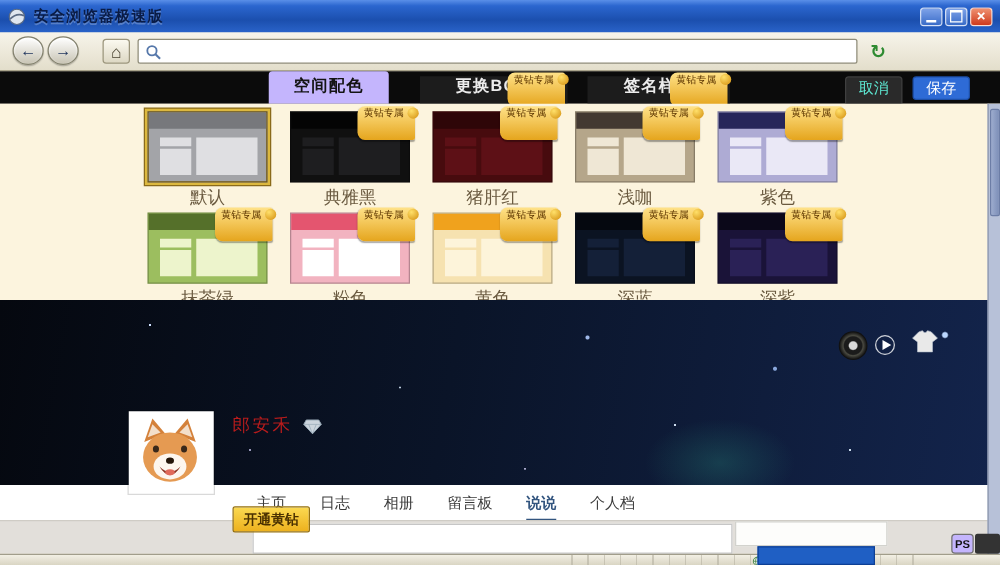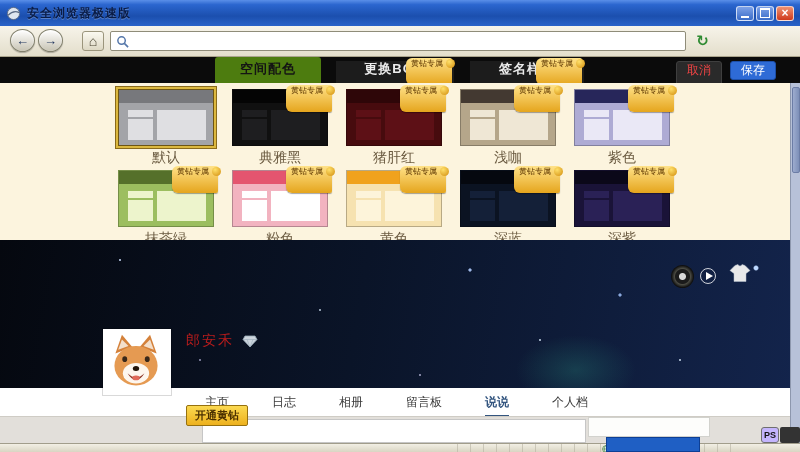--- a/index.html
+++ b/index.html
@@ -37,31 +37,31 @@
     display:flex;align-items:center;padding-left:24px;}
   .mag{position:absolute;left:5px;top:3px;width:13px;height:13px;}
   .url{font-size:12px;font-weight:bold;color:#1d1d1d;white-space:nowrap;}
   .refreshbtn{position:absolute;left:692px;top:5px;width:21px;height:20px;border-radius:3px;
     display:flex;align-items:center;justify-content:center;font-size:15px;font-weight:bold;color:#2f8b32;}
 
   
   .dialogbar{position:absolute;left:0;top:57px;width:800px;height:26px;background:#0b0b0b;}
   .tab{position:absolute;display:flex;align-items:flex-end;justify-content:center;box-sizing:border-box;cursor:default;}
   .tab .tlabel{font-size:13px;font-weight:bold;padding-bottom:5px;letter-spacing:1px;}
-  .tab.active{left:215px;top:0;width:106px;height:26px;background:#4d7c0f;border-radius:3px 3px 0 0;color:#141414;}
+  .tab.active{left:215px;top:0;width:96px;height:26px;background:#c4b5fd;border-radius:3px 3px 0 0;color:#141414;}
   .tab.t1{left:336px;top:4px;width:118px;height:22px;background:#1c1c1c;color:#ececec;}
   .tab.t2{left:470px;top:4px;width:114px;height:22px;background:#1c1c1c;color:#ececec;}
   .tab-badge,.sw-badge{position:absolute;height:11px;line-height:11px;font-size:8px;color:#5d3600;
     padding:0 9px 16px 5px;background:linear-gradient(#ffe289,#e5a51d);
     border-radius:6px 2px 2px 6px;box-shadow:0 1px 1px rgba(0,0,0,.35);white-space:nowrap;}
   .tab-badge{top:-3px;right:2px;}
   .tab-badge::after,.sw-badge::after{content:"";position:absolute;right:-3px;top:1px;width:9px;height:9px;
     border-radius:50%;background:radial-gradient(circle at 35% 30%,#ffe06a,#d28c0c);}
   .btn-cancel{position:absolute;left:676px;top:4px;width:46px;height:30px;background:#2a2a2a;
-    color:#ef4444;border:1px solid #3f3f3f;border-radius:3px;font-size:12px;line-height:17px;text-align:center;box-sizing:border-box;}
+    color:#5eead4;border:1px solid #3f3f3f;border-radius:3px;font-size:12px;line-height:17px;text-align:center;box-sizing:border-box;}
   .btn-save{position:absolute;left:730px;top:4px;width:46px;height:19px;background:#2e6bd6;
     color:#fff;border:1px solid #1d4fa8;border-radius:3px;font-size:12px;line-height:17px;text-align:center;box-sizing:border-box;}
 
   
   .theme-panel{position:absolute;left:0;top:83px;width:800px;height:157px;background:#fcf4de;}
   #theme-grid{position:absolute;left:118px;top:6px;display:grid;
     grid-template-columns:repeat(5,96px);column-gap:18px;row-gap:3px;}
   .sw-cell{width:96px;}
   .sw-preview{position:relative;width:96px;height:57px;box-sizing:border-box;
     background:var(--body);border:1px solid rgba(0,0,0,.25);}
@@ -99,21 +99,21 @@
     padding:2px;box-sizing:border-box;z-index:4;box-shadow:0 0 0 1px rgba(0,0,0,.15);}
   .pname{position:absolute;left:186px;top:332px;display:flex;align-items:center;z-index:4;}
   .pname .nm{font-size:14px;font-weight:normal;color:#b91c1c;letter-spacing:2px;}
   .pname svg{margin-left:8px;}
   .btn-diamond{position:absolute;left:186px;top:359px;z-index:4;padding:2px 8px;
     background:linear-gradient(#fbd951,#edb11e);border:1px solid #96710f;border-radius:2px;
     font-size:11px;color:#4a3000;font-weight:bold;margin-top:46px;}
 
   
   .qnav{position:absolute;left:0;top:388px;width:800px;height:28px;background:#fff;}
-  #nav-items{position:absolute;left:205px;top:0;height:28px;display:flex;gap:43px;align-items:center;}
+  #nav-items{position:absolute;left:205px;top:0;height:28px;display:flex;gap:27px;align-items:center;}
   .nav-item{font-size:12px;color:#3a3a3a;line-height:26px;}
   .nav-item.active{color:#33557f;border-bottom:1px solid #33557f;font-weight:bold;}
 
   
   .bottom{position:absolute;left:0;top:416px;width:800px;height:27px;background:#e2dfda;border-top:1px solid #cfccc5;box-sizing:border-box;}
   .post-input{position:absolute;left:202px;top:419px;width:384px;height:24px;background:#fff;
     border:1px solid #c6c6c6;box-sizing:border-box;z-index:2;}
   .side-box{position:absolute;left:588px;top:417px;width:122px;height:20px;background:#fdfdfb;
     border:1px solid #d2d2cd;box-sizing:border-box;z-index:2;}
   .blue-btn{position:absolute;left:606px;top:437px;width:94px;height:15px;background:#1f5fc4;

